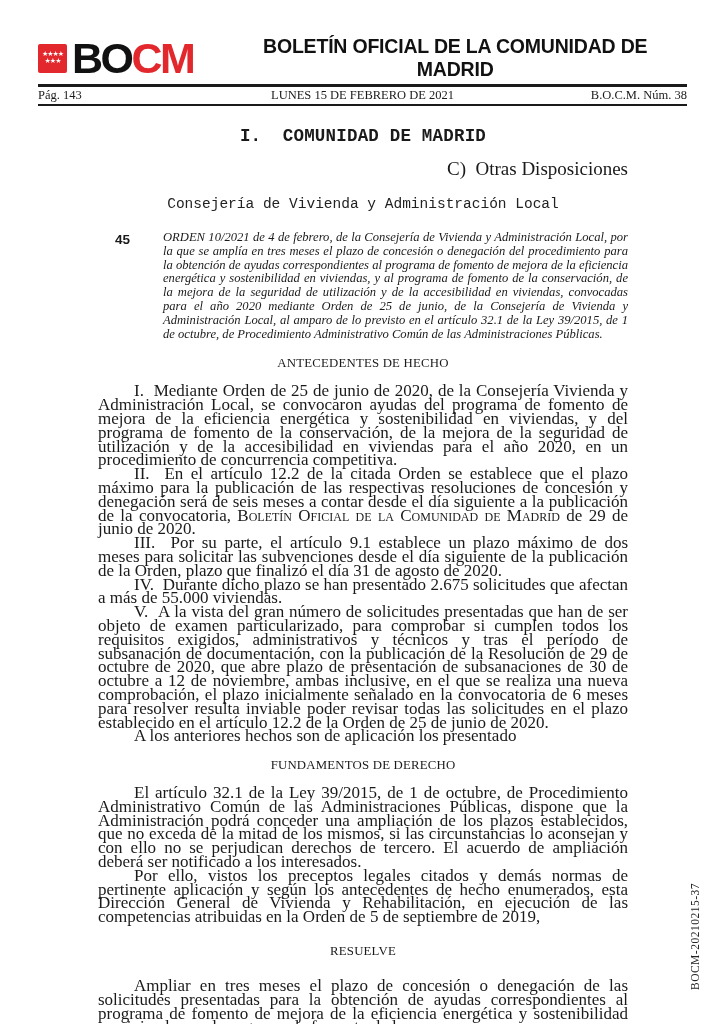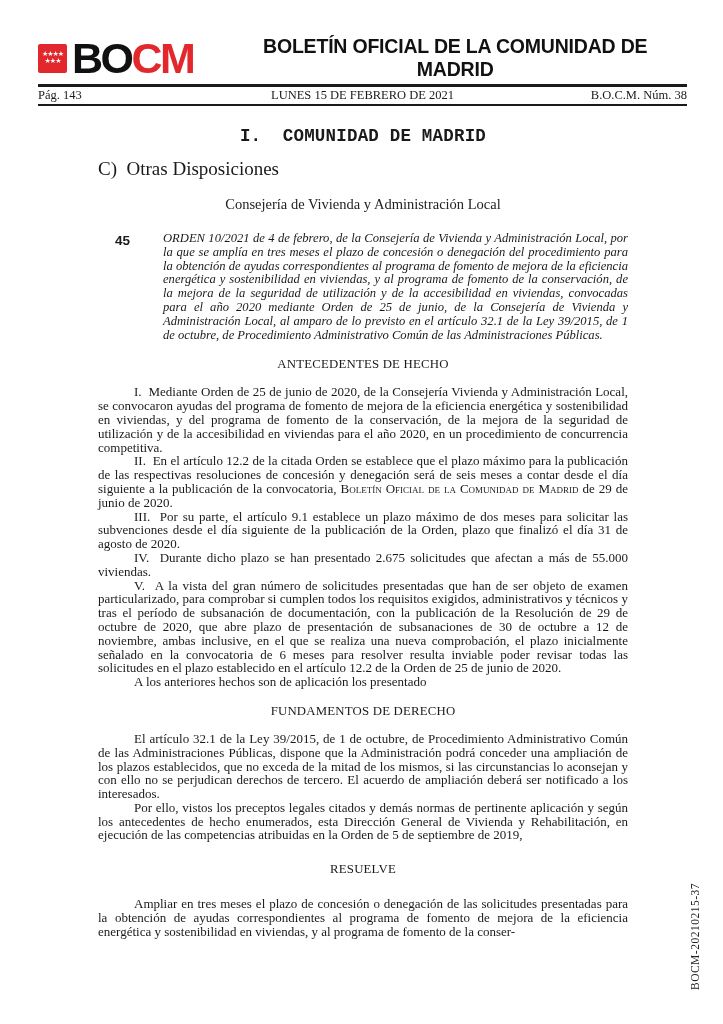--- a/index.html
+++ b/index.html
@@ -93,28 +93,28 @@
   .h-section {
     margin: 14px 0 0 0;
     text-align: center;
     font-size: 17.5px;
     font-weight: bold;
     letter-spacing: 0.2px;
     font-family: Liberation Mono, monospace;
   }
   .h-subsection {
     margin: 12px 0 0 0;
-    text-align: left;
+    text-align: right;
     font-size: 19px;
     font-weight: normal;
   }
   .h-department {
     margin: 16px 0 0 0;
     text-align: center;
-    font-family: Liberation Serif, serif;
+    font-family: Liberation Mono, monospace;
     font-weight: normal;
     font-size: 14.5px;
     color: #222222;
   }
   .order-block {
     display: flex;
     margin-top: 19px;
   }
   .order-number {
     flex: 0 0 65px;
@@ -135,21 +135,21 @@
   }
   .h-minor {
     margin: 15px 0 13px 0;
     text-align: center;
     font-weight: normal;
     font-size: 12.8px;
     letter-spacing: 0.2px;
   }
   .body-par {
     margin: 0;
-    font-size: 13px;
+    font-size: 17px;
     line-height: 13.8px;
     text-align: justify;
     text-indent: 36px;
   }
   .sc { font-variant: small-caps; }
   .h-resuelve { margin-top: 20px; margin-bottom: 20px; }
   
   .vertical-code {
     position: absolute;
     right: 22px;

